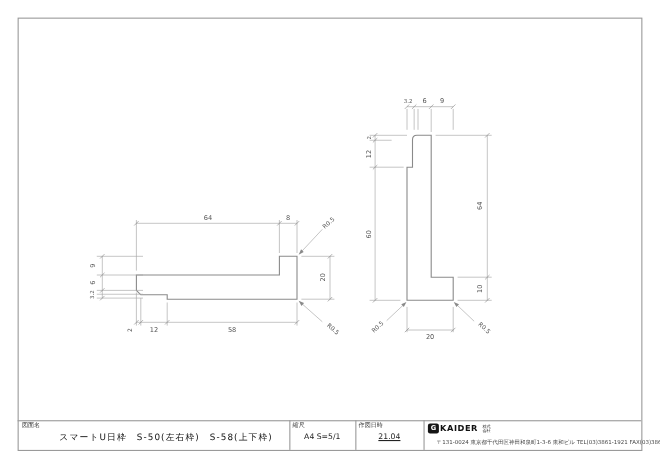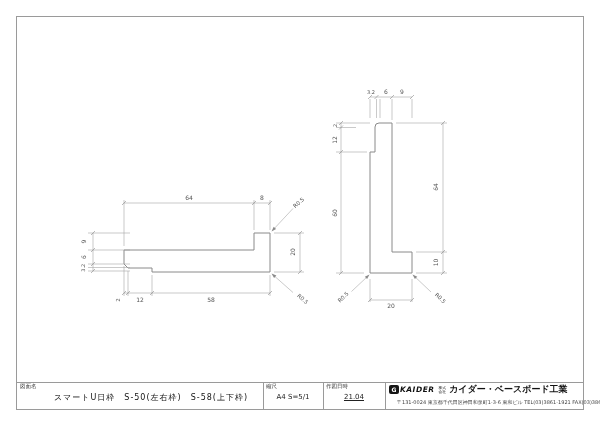--- a/index.html
+++ b/index.html
@@ -17,21 +17,21 @@
   .tb-value{position:absolute;font-size:7px;color:#222;text-align:center;white-space:nowrap;}
   .tb-title{
     position:absolute;left:40px;top:392px;width:222px;text-align:center;
     font-size:8px;letter-spacing:1px;color:#111;white-space:nowrap;
   }
   .logo-row{position:absolute;left:389px;top:384px;height:11px;display:flex;align-items:center;}
   .logo-mark{
     width:10px;height:9px;background:#151515;color:#fff;border-radius:2px;
     font-size:6px;font-weight:bold;text-align:center;line-height:9px;
   }
-  .logo-word{font-size:7.5px;font-weight:bold;letter-spacing:0.5px;color:#111;margin-left:1px;font-style:italic;}
+  .logo-word{font-size:7.5px;font-weight:bold;letter-spacing:0.5px;color:#111;margin-left:1px;}
   .corp-prefix{margin-left:4px;font-size:3.8px;line-height:4px;color:#222;}
   .company-name{margin-left:3px;font-size:9px;font-weight:bold;color:#111;white-space:nowrap;}
   .company-address{position:absolute;left:397px;top:399px;font-size:5px;color:#444;white-space:nowrap;}
   text{fill:#555;stroke:none;font-family:"DejaVu Sans", sans-serif;}
 </style>
 </head>
 <body>
 
 <div class="page">
 
@@ -177,18 +177,17 @@
     <div class="tb-label" style="left:326px;top:383px;">作図日時</div>
     <div class="tb-value" style="left:324px;top:393px;width:60px;text-decoration:underline;">21.04</div>
 
     <div class="logo-row">
       <div class="logo-mark">G</div>
       <div class="logo-word">KAIDER</div>
       <div class="corp-prefix">
         <div>株式</div>
         <div>会社</div>
       </div>
-      <div class="company-name">カイダー・ベースボード工業</div>
     </div>
     <div class="company-address">〒131-0024 東京都千代田区神田和泉町1-3-6 東和ビル TEL(03)3861-1921 FAX(03)3861-1933</div>
   </div>
 
 </div>
 
 </body></html>

